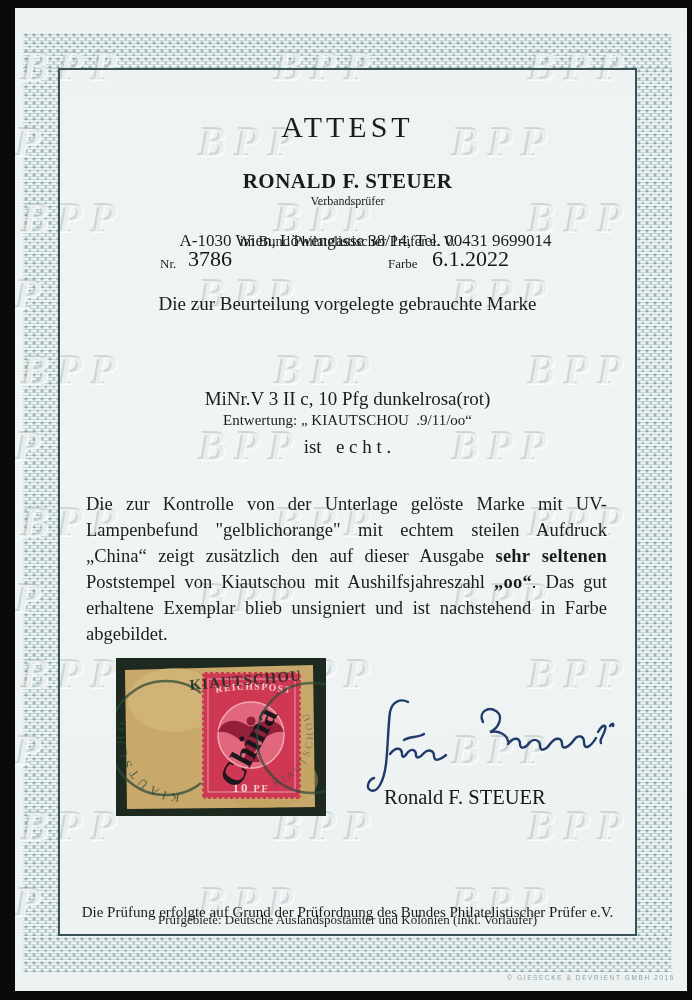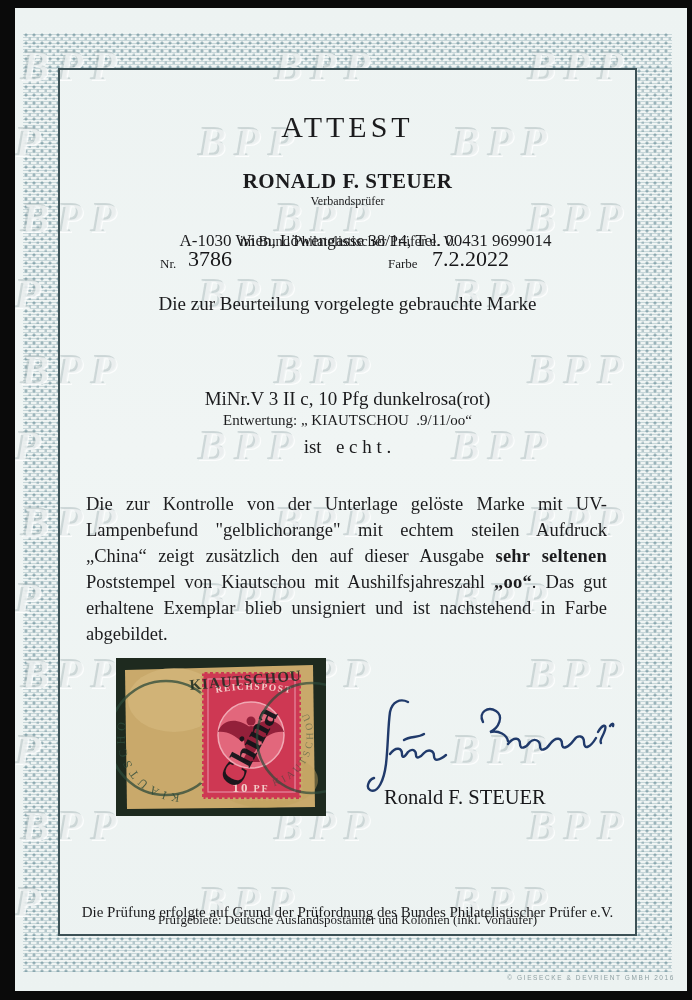--- a/index.html
+++ b/index.html
@@ -89,21 +89,21 @@
 
       <div class="line title">ATTEST</div>
       <div class="line name">RONALD F. STEUER</div>
       <div class="line role">Verbandsprüfer</div>
       <div class="line assoc">im Bund Philatelistischer Prüfer e. V.</div>
       <div class="line addr">A-1030 Wien, Löwengasse 38/14, Tel. 00431 9699014</div>
 
       <span class="tag" style="left:100px;top:186px">Nr.</span>
       <span class="bignum" style="left:128px;top:176px">3786</span>
       <span class="tag" style="left:328px;top:186px">Farbe</span>
-      <span class="bignum" style="left:372px;top:176px">7.2.2022</span>
+      <span class="bignum" style="left:372px;top:176px">6.1.2022</span>
 
       <div class="line intro">Die zur Beurteilung vorgelegte gebrauchte Marke</div>
       <div class="line catalog">MiNr.V 3 II c, 10 Pfg dunkelrosa(rot)</div>
       <div class="line cancel">Entwertung: „ KIAUTSCHOU  .9/11/oo“</div>
       <div class="line verdict">ist   e c h t .</div>
 
       <p class="bodytext"><span>Die zur Kontrolle von der Unterlage gelöste Marke mit UV-Lampenbefund "gelblichorange" mit echtem steilen Aufdruck „China“ zeigt zusätzlich den auf dieser Ausgabe </span><b>sehr seltenen</b><span> Poststempel von Kiautschou mit Aushilfsjahreszahl </span><b>„oo“</b><span>. Das gut erhaltene Exemplar blieb unsigniert und ist nachstehend in Farbe abgebildet.</span></p>
 
       <div class="stamp-wrap">
         <svg viewBox="0 0 210 158" width="210" height="158">

